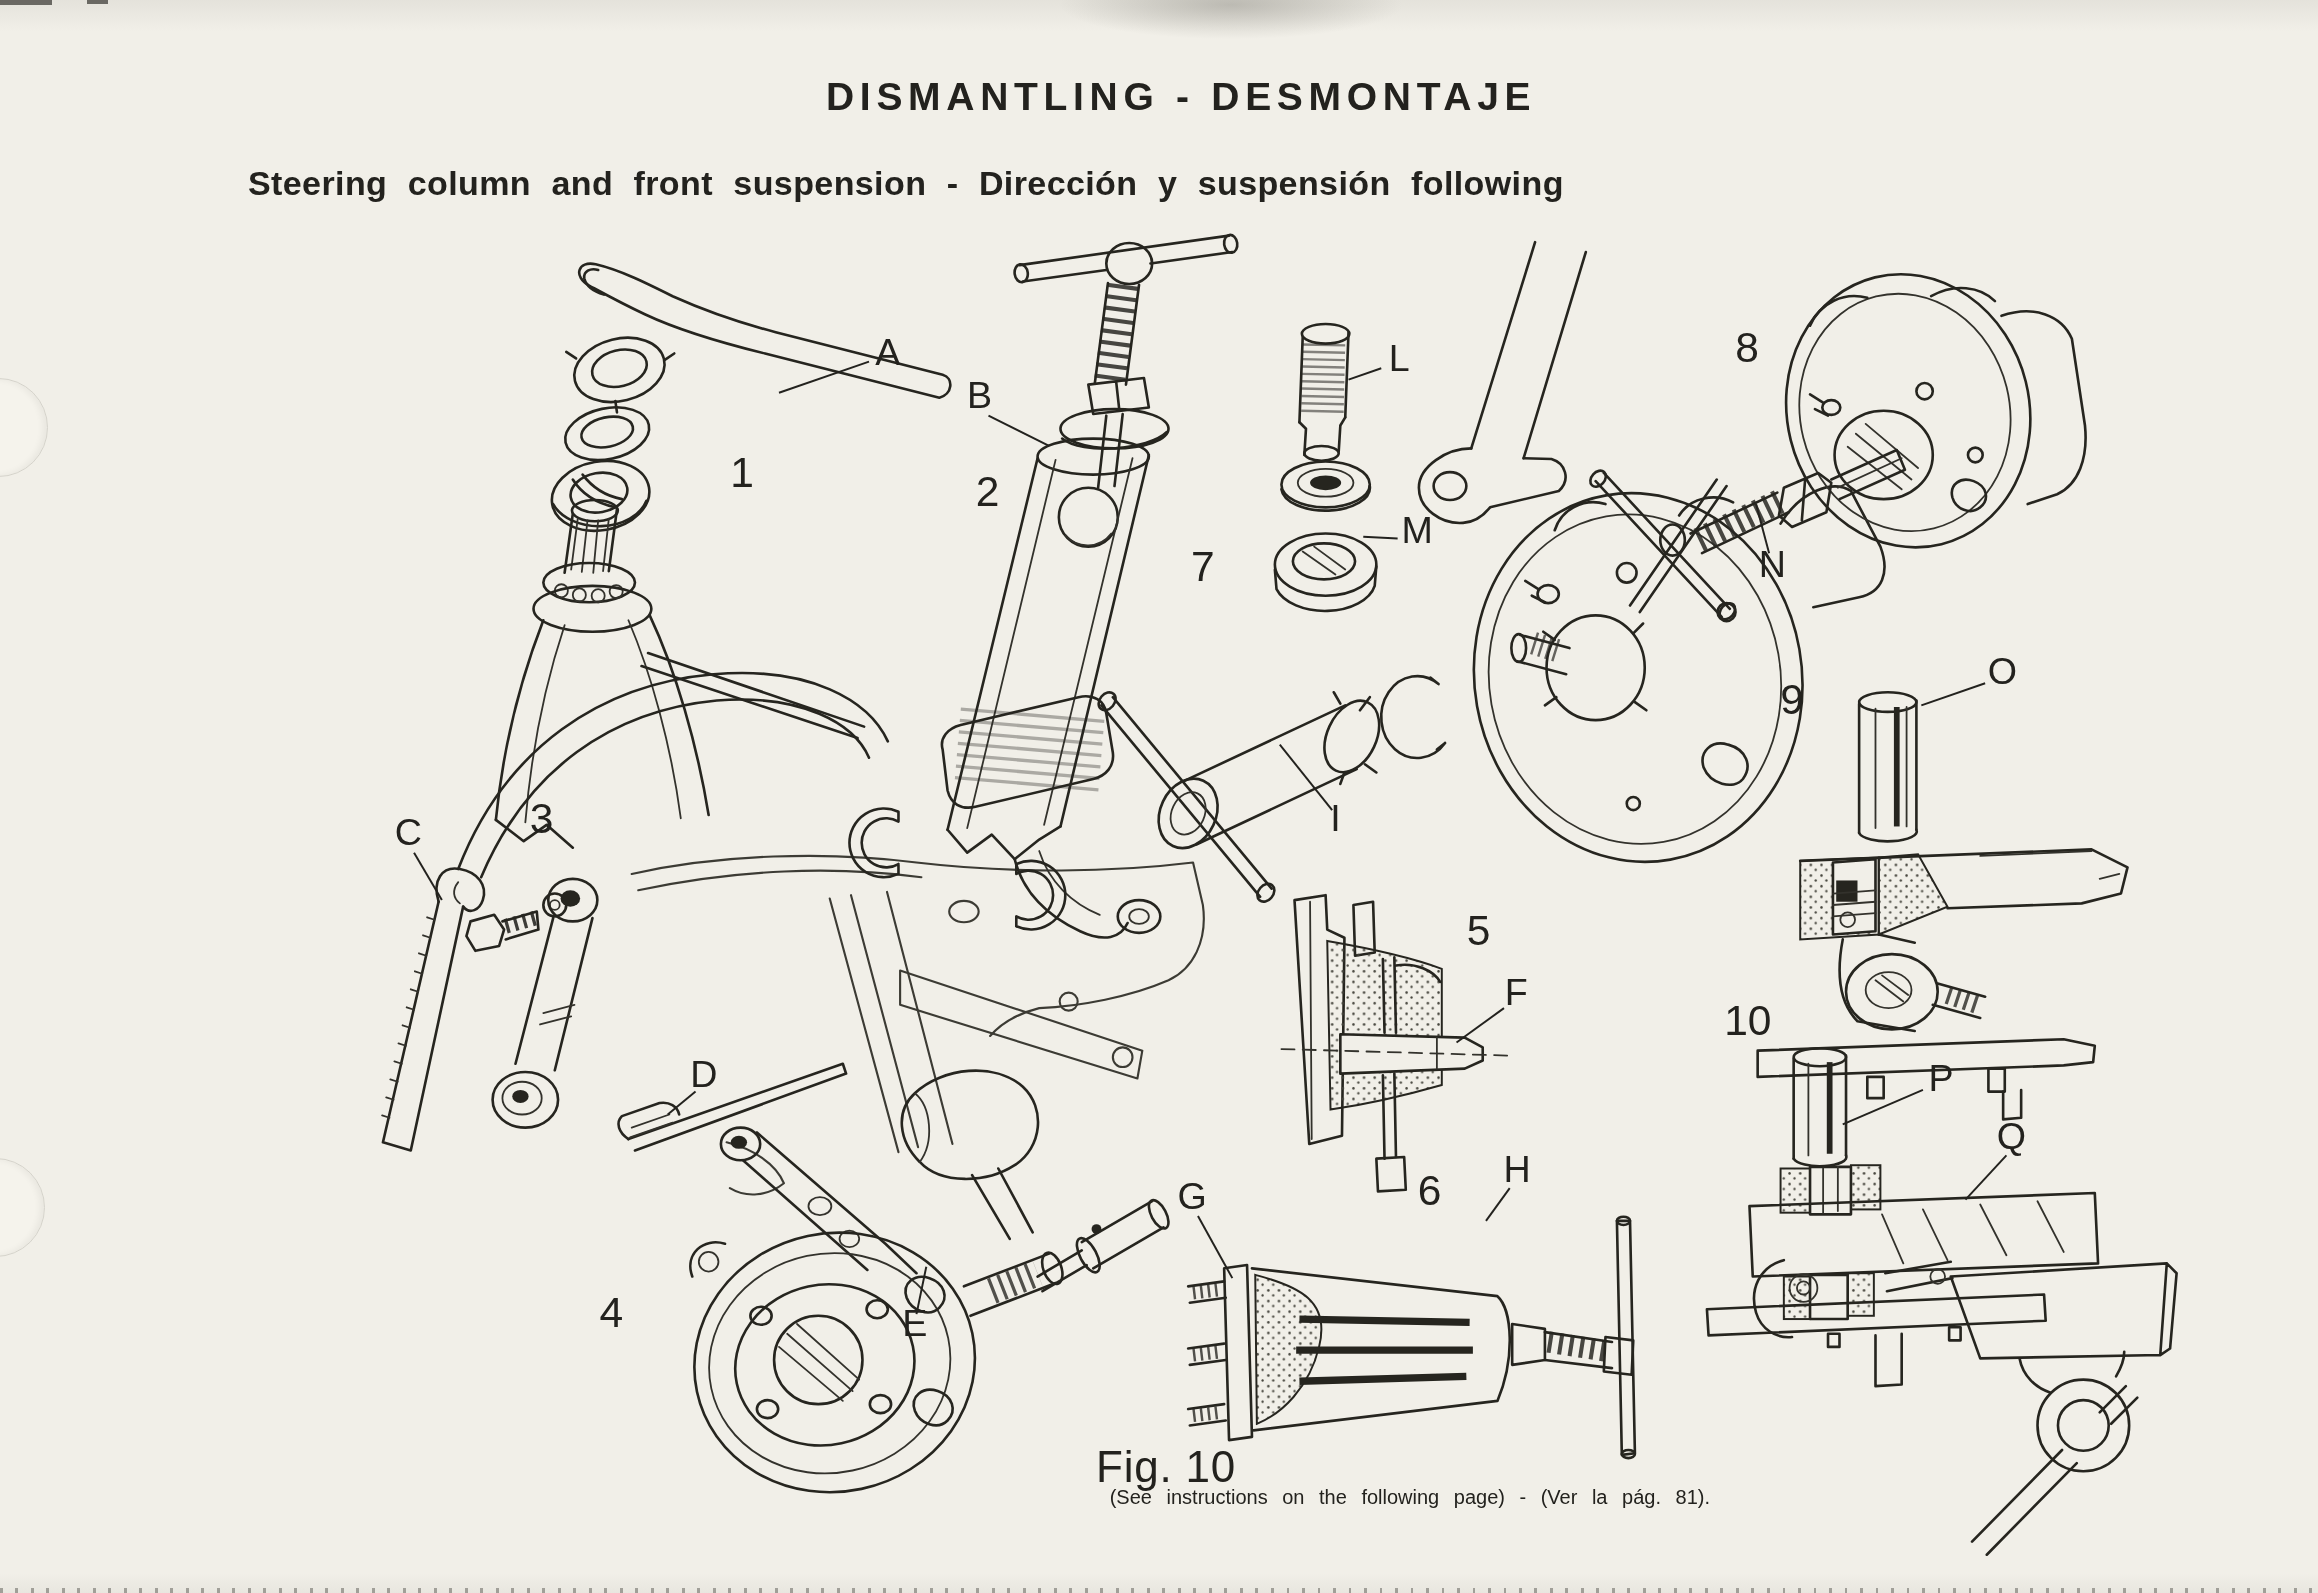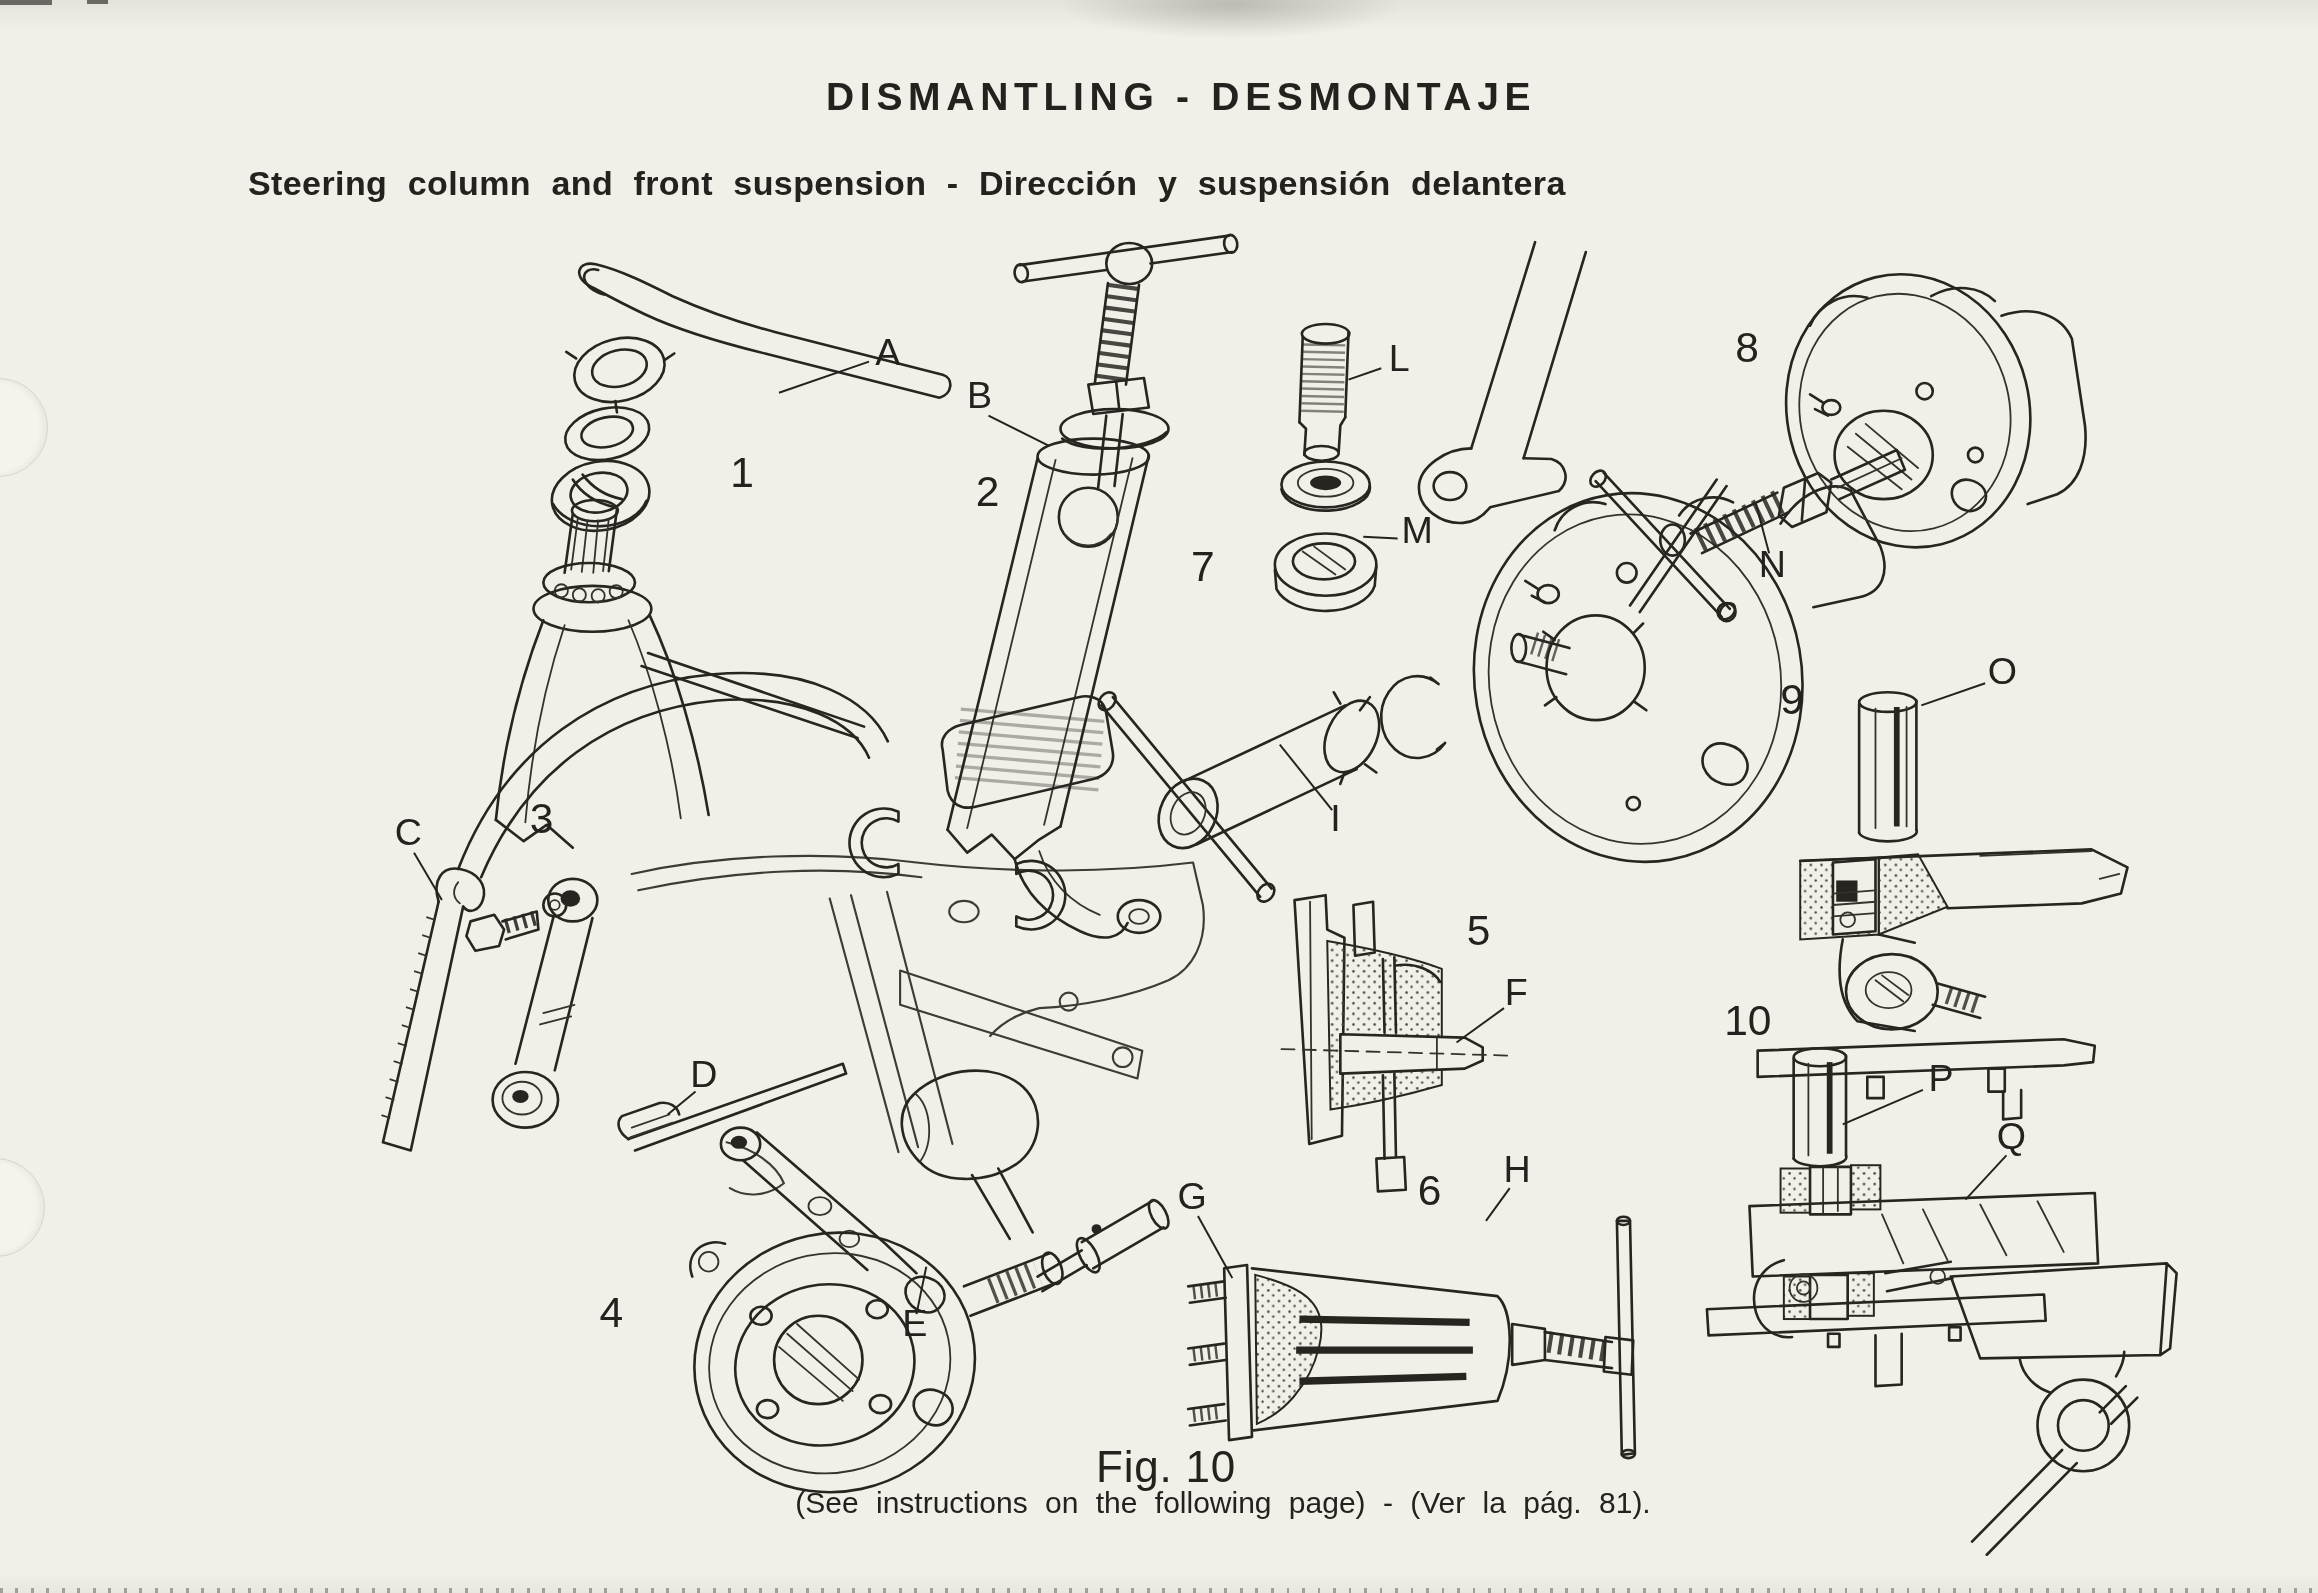--- a/index.html
+++ b/index.html
@@ -32,22 +32,22 @@
   }
   .subtitle{
     position:absolute;left:248px;top:164px;
     font-size:34px;font-weight:bold;letter-spacing:0.4px;word-spacing:10.6px;white-space:nowrap;
   }
   .fig-caption{
     position:absolute;left:1096px;top:1442px;width:262px;text-align:left;
     font-size:44px;letter-spacing:0.8px;
   }
   .fig-note{
-    position:absolute;left:736px;top:1486px;width:974px;text-align:center;
-    font-size:30px;word-spacing:9px;white-space:nowrap;
+    position:absolute;left:736px;top:1486px;width:974px;text-align:right;
+    font-size:20px;word-spacing:9px;white-space:nowrap;
   }
   svg{position:absolute;left:0;top:0;}
   .ink{stroke:#26251f;fill:none;stroke-width:3.2;stroke-linecap:round;stroke-linejoin:round;}
   .ink-thin{stroke:#33322c;fill:none;stroke-width:2.2;stroke-linecap:round;}
   .sketch{stroke:#3c3b34;fill:none;stroke-width:2.6;stroke-linecap:round;stroke-linejoin:round;}
   .solid{fill:#26251f;stroke:none;}
   .paperfill{fill:#f1efe8;}
   .stip{fill:url(#dots);stroke:#26251f;stroke-width:2.4;}
   .group-num{font-family:"Liberation Sans",sans-serif;font-size:52px;font-weight:500;fill:#23221e;}
   .callout{font-family:"Liberation Sans",sans-serif;font-size:46px;font-weight:500;fill:#23221e;}
@@ -57,21 +57,21 @@
 <body>
 
 <div class="page-noise"></div>
 <div class="punch-hole" style="left:-51px;top:378px;"></div>
 <div class="punch-hole" style="left:-54px;top:1158px;"></div>
 <div class="corner-speck" style="left:0;top:0;width:52px;height:4.9px;"></div>
 <div class="corner-speck" style="left:87px;top:0;width:21px;height:4.1px;"></div>
 <div class="bottom-speckle"></div>
 
 <div class="title">DISMANTLING - DESMONTAJE</div>
-<div class="subtitle">Steering column and front suspension  -  Dirección y suspensión delantera</div>
+<div class="subtitle">Steering column and front suspension  -  Dirección y suspensión following</div>
 <div class="fig-caption">Fig. 10</div>
 <div class="fig-note">(See instructions on the following page)  -  (Ver la pág. 81).</div>
 
 <svg width="2319" height="1594" viewBox="0 0 2834 1948">
   <defs>
     <pattern id="dots" width="13" height="13" patternUnits="userSpaceOnUse">
       <circle cx="3" cy="4" r="1.5" fill="#45443c"></circle>
       <circle cx="9" cy="10" r="1.4" fill="#45443c"></circle>
     </pattern>
   </defs>

